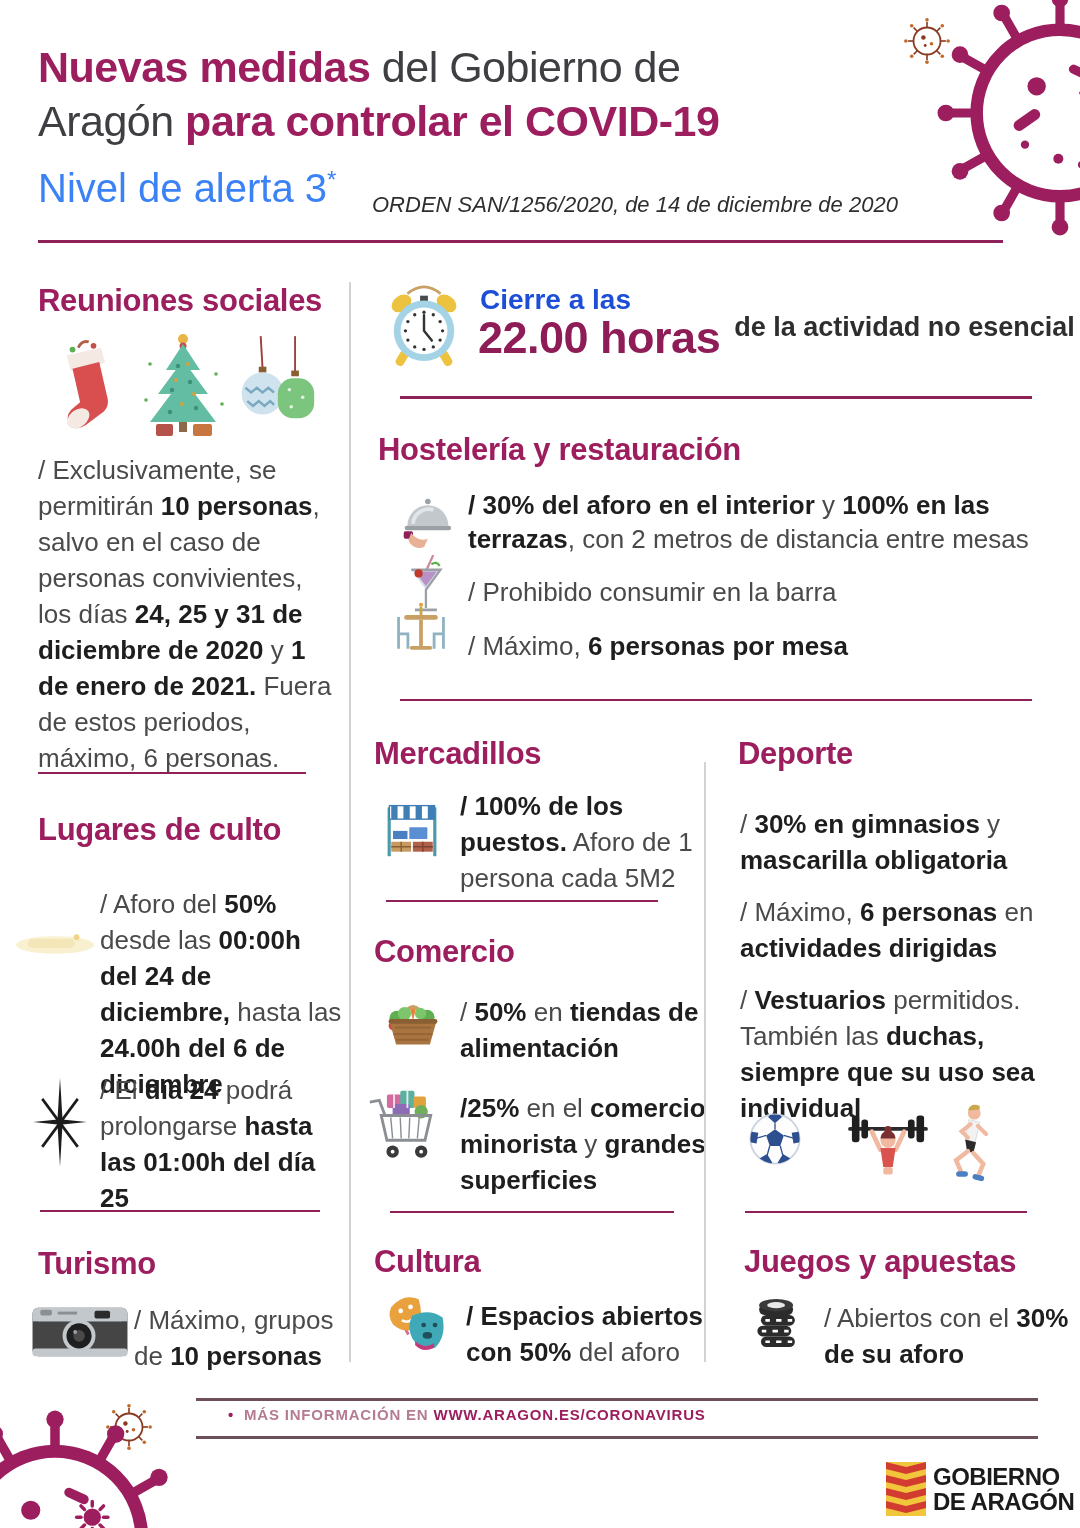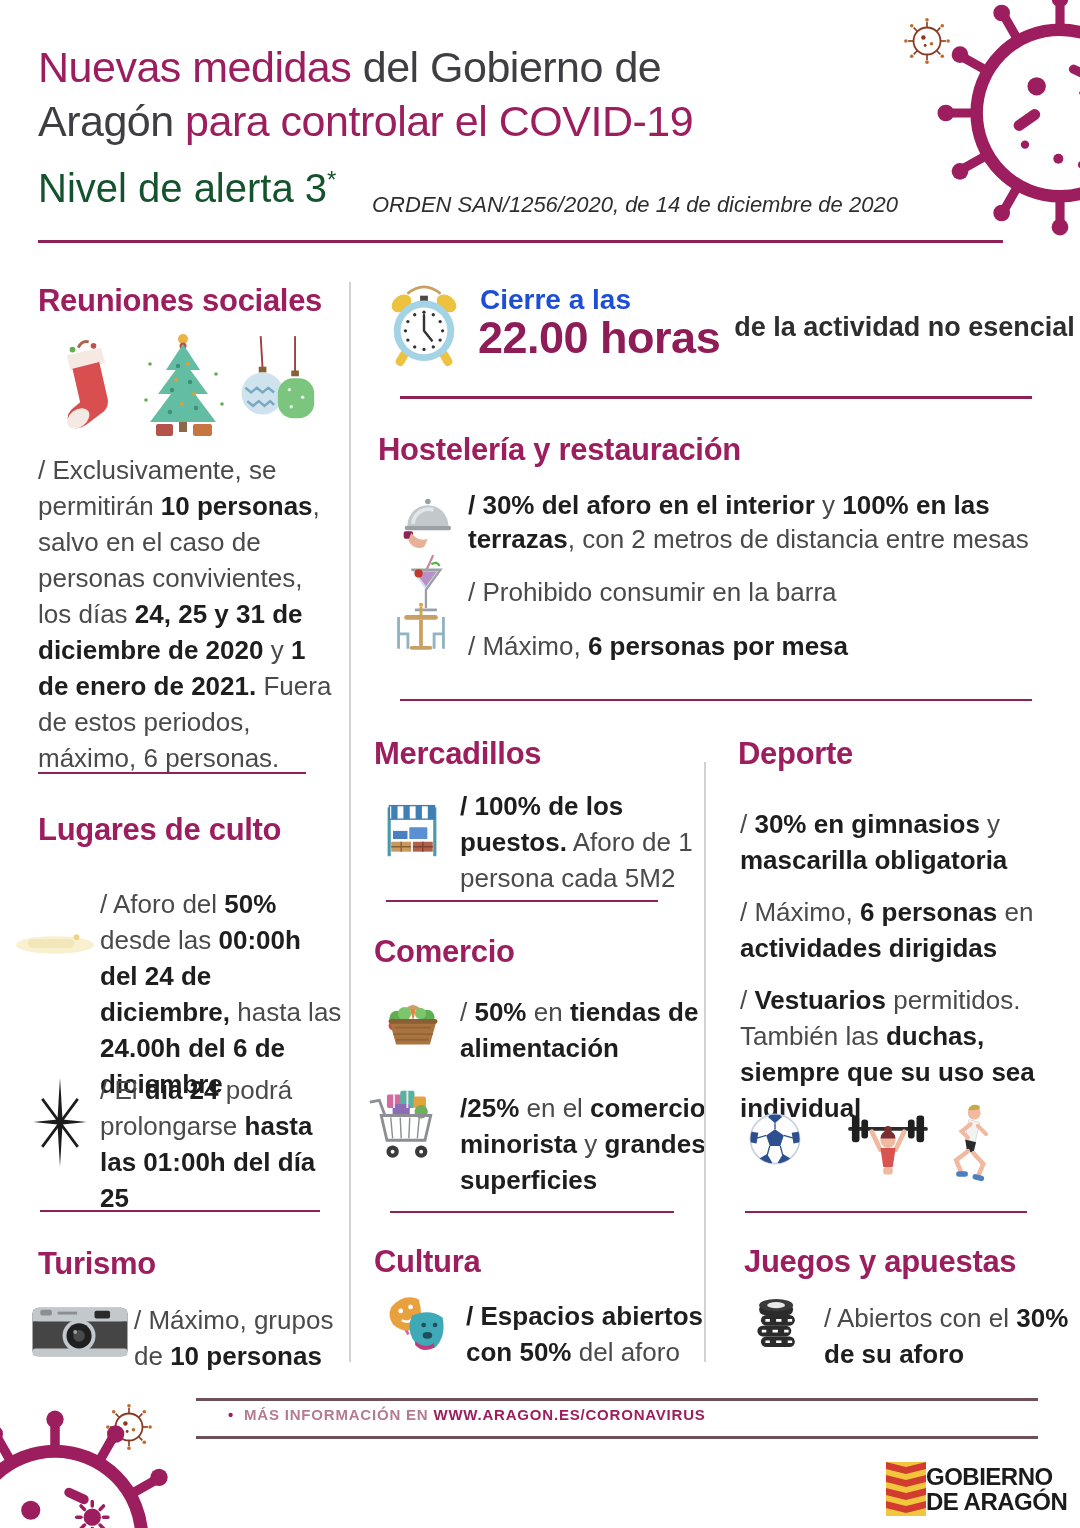--- a/index.html
+++ b/index.html
@@ -6,32 +6,32 @@
   #page{position:relative;width:1080px;height:1528px;margin:0 auto;background:#ffffff;
         overflow:hidden;font-family:"Liberation Sans",sans-serif;}
   .abs{position:absolute;}
   .sec-h{font-size:31px;font-weight:700;color:#9c1e5e;letter-spacing:-0.3px;}
   .body-t{font-size:26px;line-height:36px;color:#4a4a4a;}
   .body-t .b{font-weight:700;color:#1e1e1e;}
   .rule{background:#8e2158;}
   .vrule{background:#d2d2d2;}
   .frule{background:#6d5058;}
   #title{left:38px;top:40px;font-size:43px;line-height:54px;color:#3e3e43;letter-spacing:-0.5px;font-weight:400;}
-  #title .tm{color:#9c1e5e;font-weight:400;}
-  #alert{left:38px;top:166px;font-size:40px;color:#14532d;font-weight:400;}
+  #title .tm{color:#9c1e5e;font-weight:700;}
+  #alert{left:38px;top:166px;font-size:40px;color:#3b82f6;font-weight:400;}
   #alert sup{font-size:24px;}
   #order{left:372px;top:192px;font-size:22px;font-style:italic;color:#2e2e2e;}
   #cierre-prefix{left:480px;top:284px;font-size:28px;font-weight:700;color:#1d4ed8;}
   #cierre-line2{left:478px;top:312px;display:flex;align-items:flex-start;gap:14px;}
   #cierre-time{font-size:45px;font-weight:700;color:#8e1c56;letter-spacing:-0.5px;}
   #cierre-suffix{font-size:27px;font-weight:700;color:#2e2e2e;}
   #footer-text{left:228px;top:1406px;font-size:15px;letter-spacing:0.8px;color:#b57b92;font-weight:700;}
   #footer-text .dot{color:#9c1e5e;margin-right:10px;}
   #footer-text .url{color:#9c1e5e;font-weight:700;}
-  #logo{left:886px;top:1462px;display:flex;gap:0;align-items:center;}
+  #logo{left:886px;top:1462px;display:flex;gap:7px;align-items:center;}
   #logo .lt{font-size:24px;line-height:25px;font-weight:700;color:#1b1b1b;letter-spacing:-0.5px;}
 </style>
 </head>
 <body>
 
 <div id="page">
 
   <svg width="0" height="0" style="position:absolute">
     <defs>
       <g id="virusBig">

